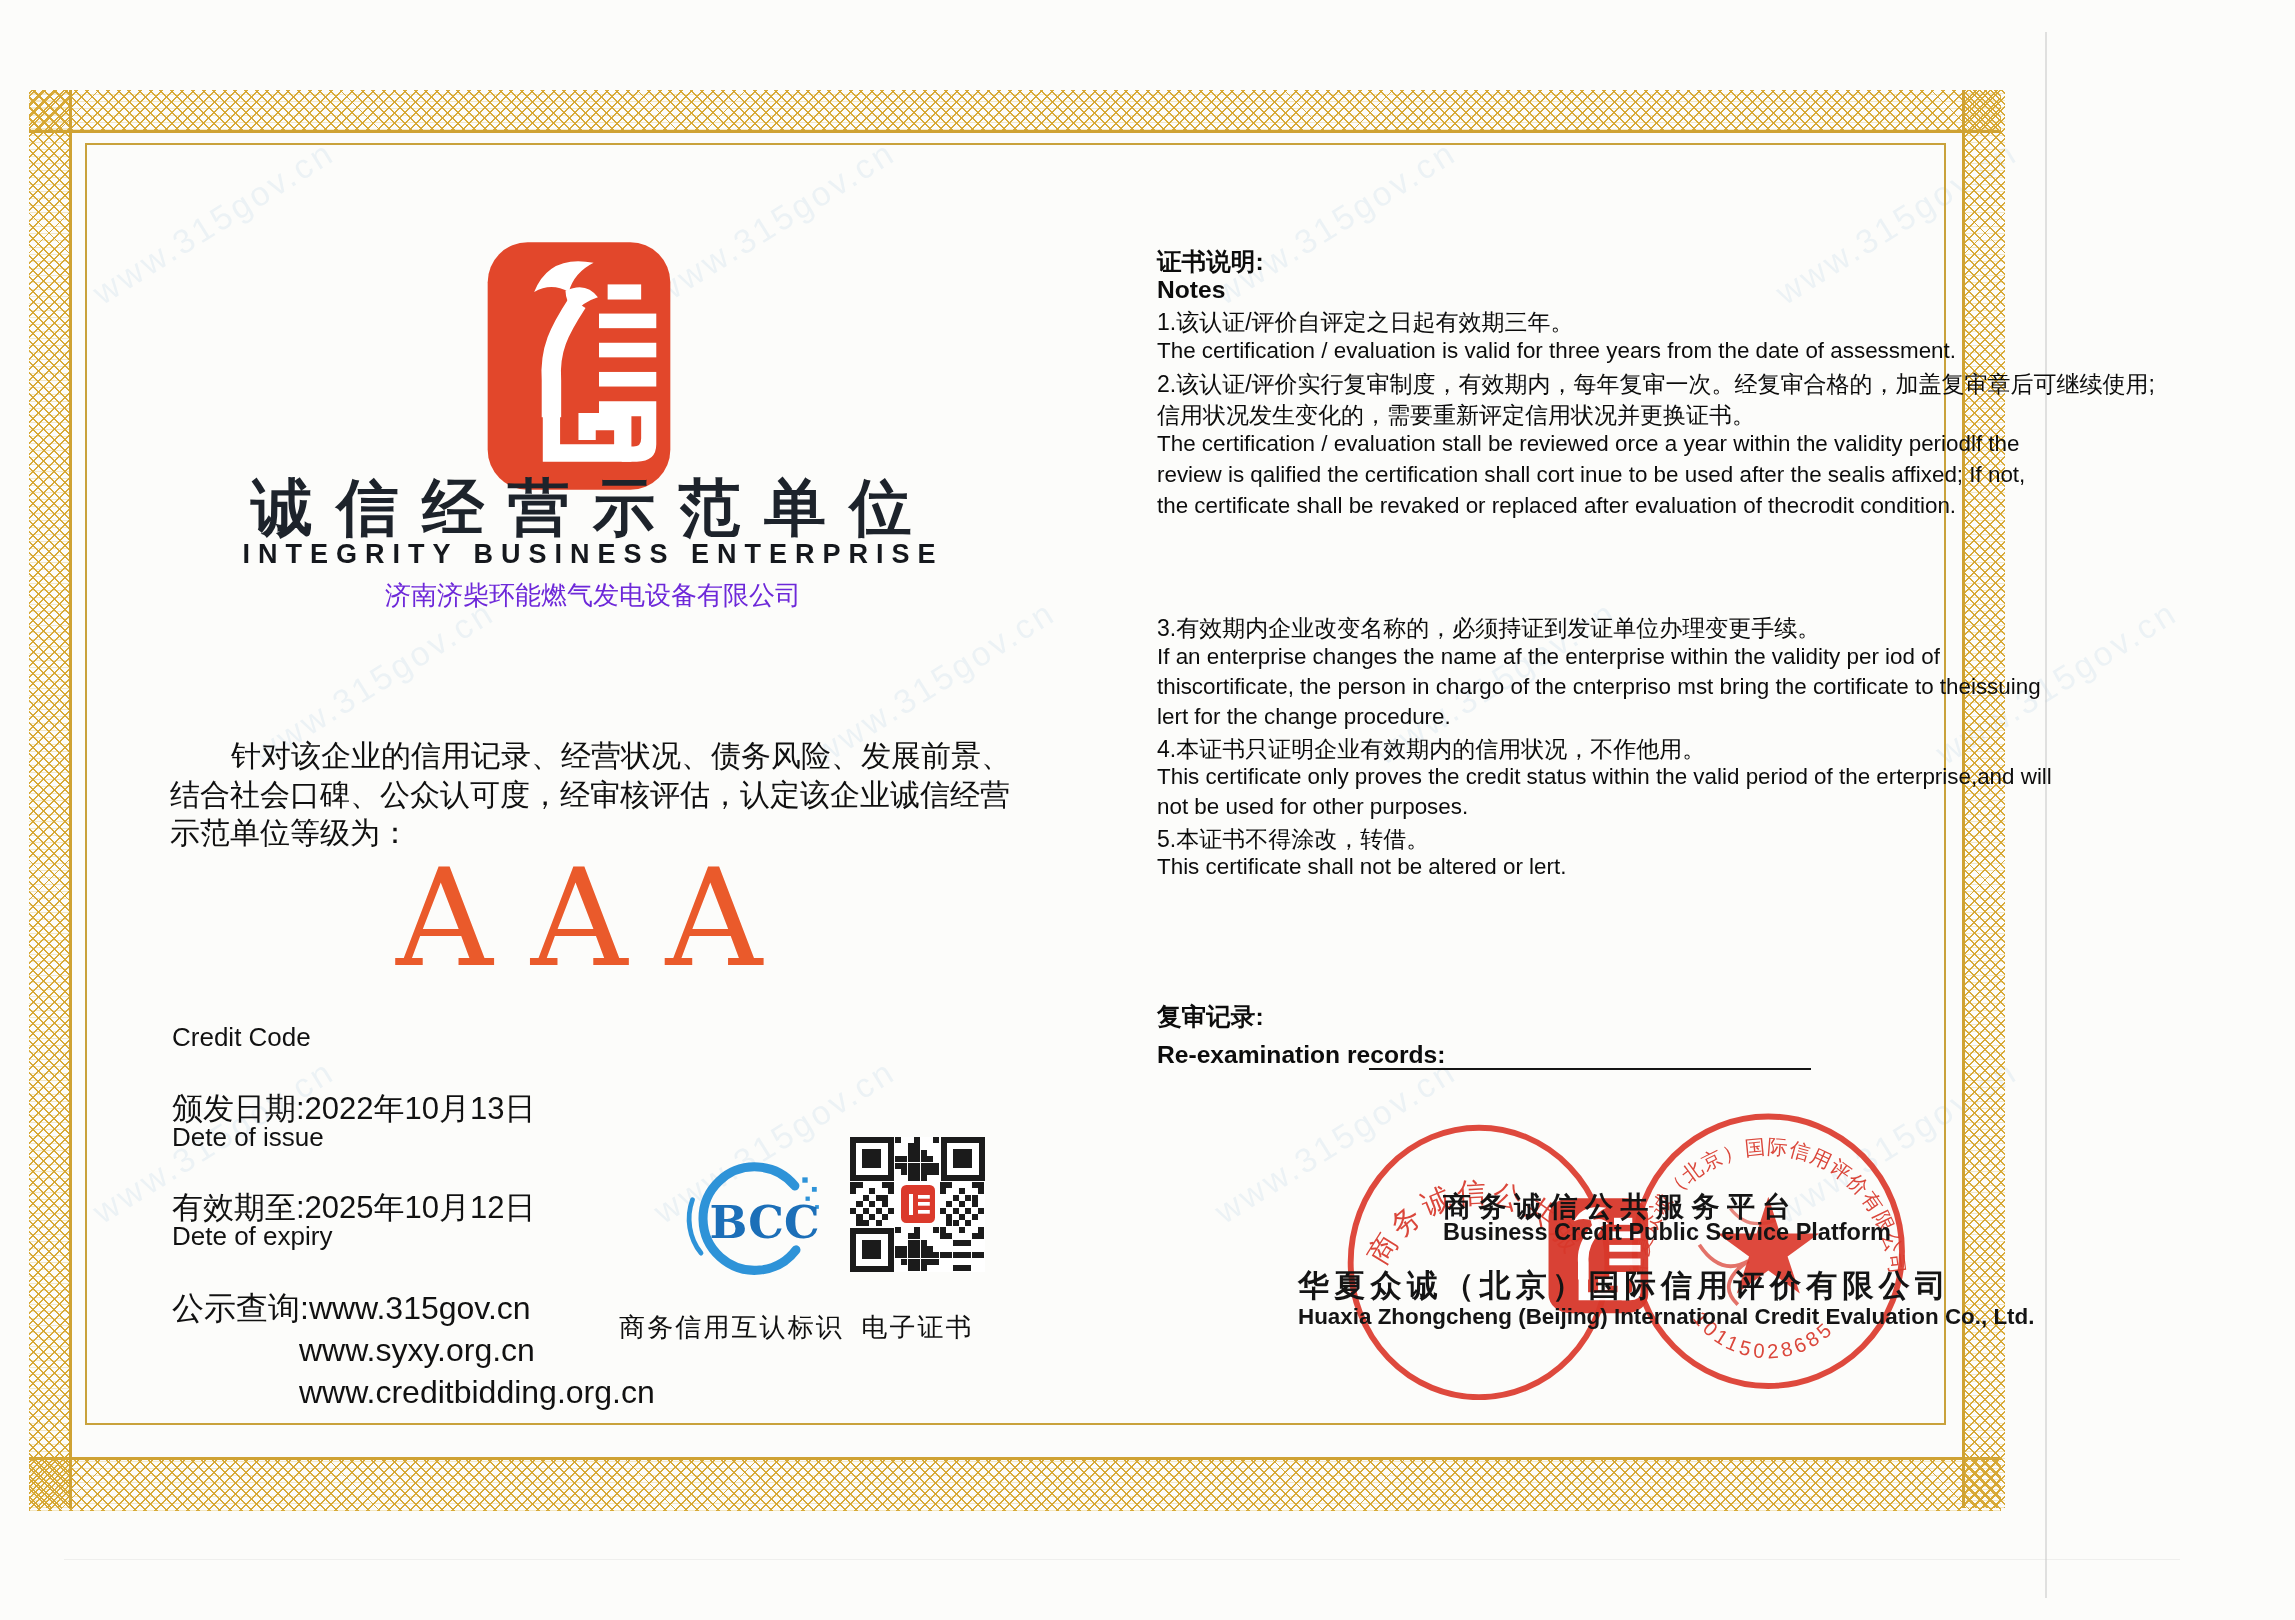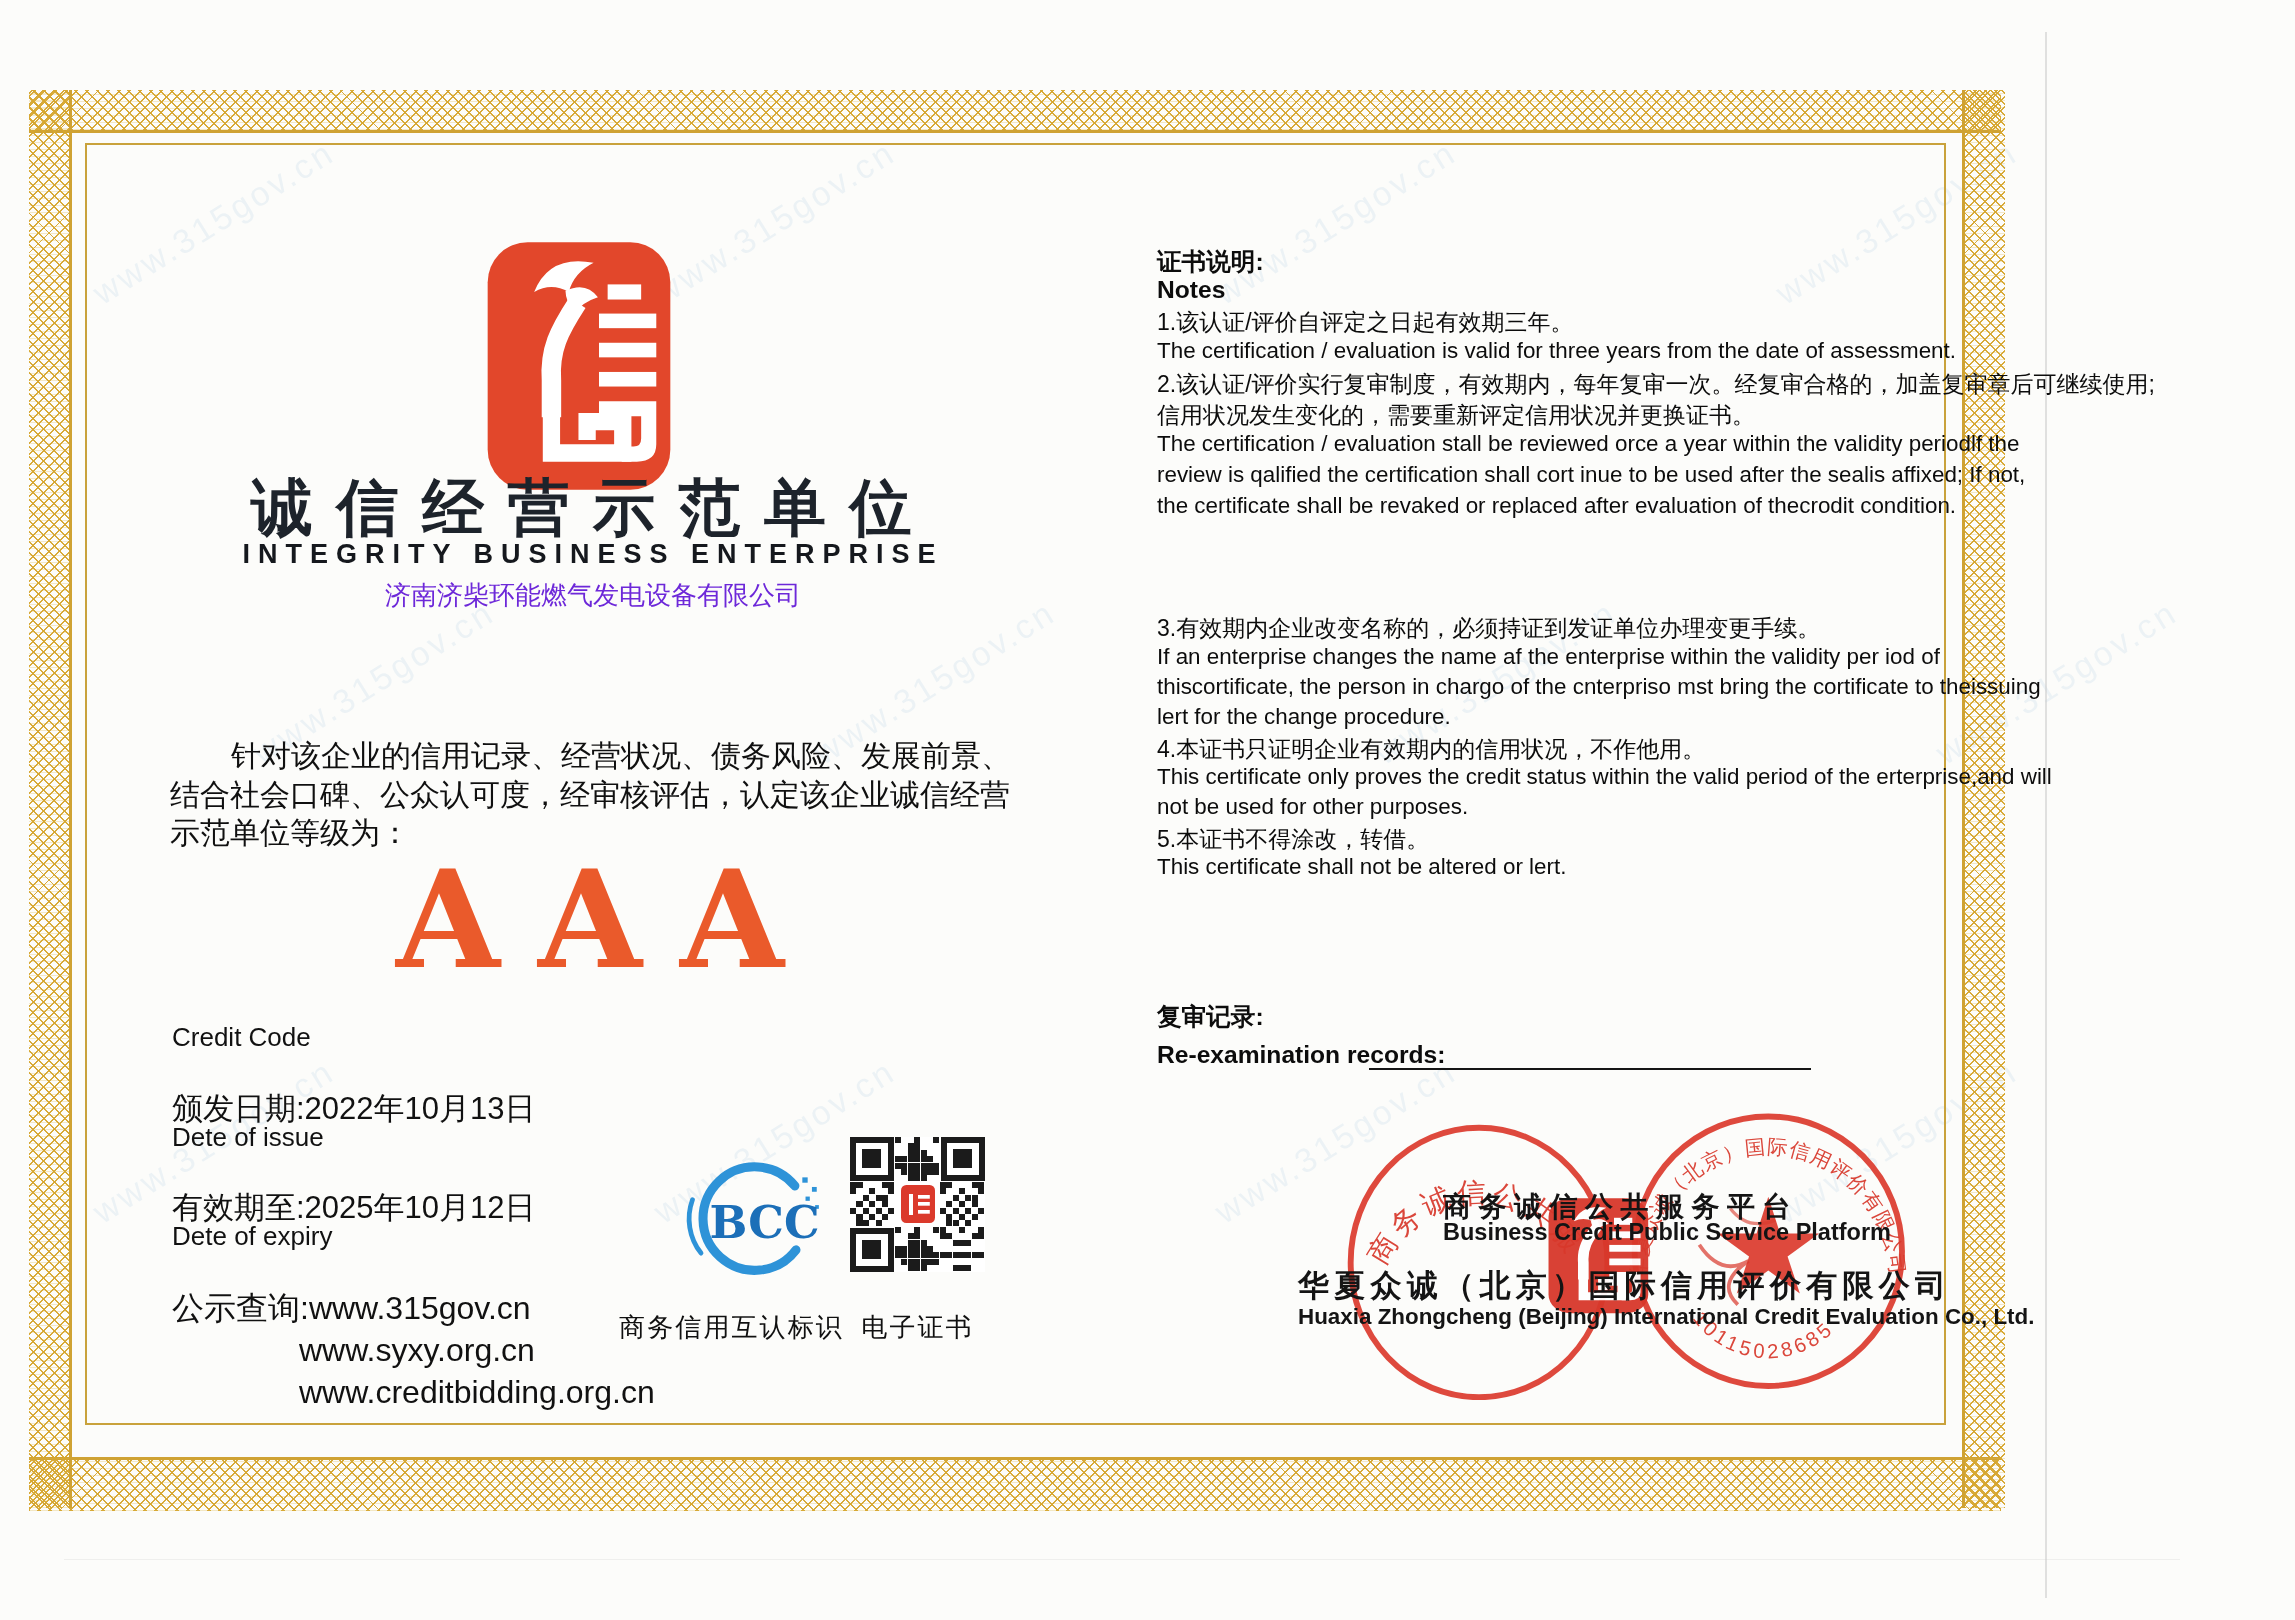--- a/index.html
+++ b/index.html
@@ -20,21 +20,21 @@
   .paper-edge{position:absolute;background:#c9c9c9;opacity:.55;}
   
   .abs{position:absolute;}
   .center{text-align:center;}
   .title-cn{font-size:62px;letter-spacing:23.5px;font-weight:bold;color:#1d232b;
             font-family:"DejaVu Serif","Liberation Serif",serif;white-space:nowrap;}
   .title-en{font-size:27px;letter-spacing:8px;font-weight:bold;color:#15181d;white-space:nowrap;}
   .company{font-size:26px;font-weight:normal;color:#6d28d9;white-space:nowrap;}
   .uscc{font-size:29px;color:#16181b;white-space:nowrap;}
   .para{font-size:30px;color:#101010;white-space:nowrap;font-family:Liberation Sans, sans-serif;}
-  .rating{font-size:134px;font-weight:bold;letter-spacing:38px;color:#ea5a2b;
+  .rating{font-size:134px;font-weight:normal;letter-spacing:38px;color:#ea5a2b;
           font-family:"DejaVu Serif","Liberation Serif",serif;white-space:nowrap;}
   .field-cn{font-size:31px;color:#111;white-space:nowrap;}
   .field-en{font-size:26px;color:#111;white-space:nowrap;}
   .note-line{position:absolute;left:1157px;font-size:22.4px;color:#0c0c0c;white-space:nowrap;}
   .note-cn{font-size:23px;}
   .note-b{font-weight:bold;font-size:24.6px;}
   .mark-label{font-size:26px;letter-spacing:2.1px;color:#101010;white-space:nowrap;}
   .stamp-overlay-cn{font-size:28px;letter-spacing:7.5px;font-weight:600;color:#141414;white-space:nowrap;}
   .stamp-overlay-en{font-size:23.5px;font-weight:bold;color:#141414;white-space:nowrap;}
   .issuer-cn{font-size:31px;letter-spacing:5.3px;font-weight:600;color:#141414;white-space:nowrap;}

